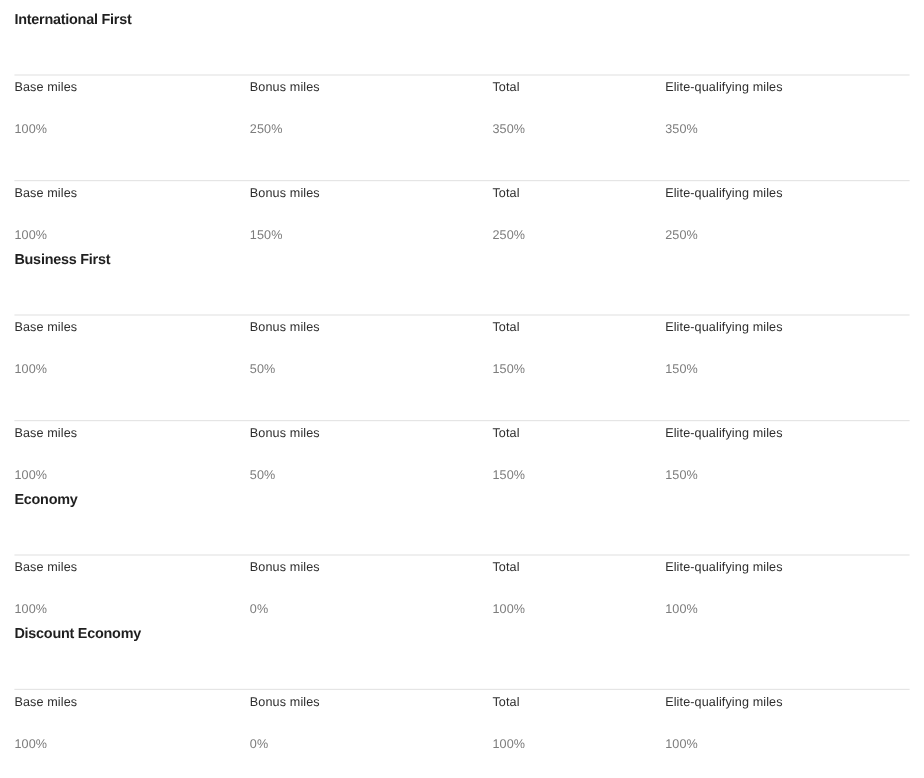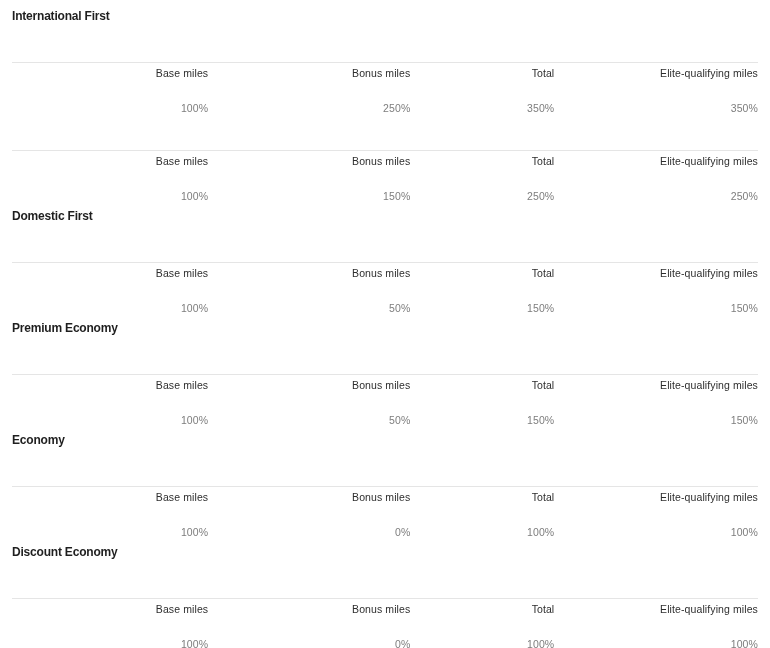--- a/index.html
+++ b/index.html
@@ -37,21 +37,21 @@
     align-items: center;
   }
   .row.head {
     height: 34px;
     border-bottom: 1px solid #e5e5e5;
   }
   .row.body {
     height: 32px;
   }
   .cell {
-    text-align: right;
+    text-align: left;
     font-size: 10.5px;
     letter-spacing: 0.1px;
     margin-top: 39px;
   }
   .cell.head-cell {
     color: #2e2e2e;
   }
   .cell.value-cell {
     color: #7d7d7d;
   }
@@ -89,39 +89,38 @@
       <div class="row body">
         <div class="cell value-cell">100%</div>
         <div class="cell value-cell">150%</div>
         <div class="cell value-cell">250%</div>
         <div class="cell value-cell">250%</div>
       </div>
     </div>
   </section>
 
   <section class="fare-section">
-    <h2 class="section-title">Domestic First</h2>
+    <h2 class="section-title">Business First</h2>
     <div class="fare-table">
       <div class="row head">
         <div class="cell head-cell">Base miles</div>
         <div class="cell head-cell">Bonus miles</div>
         <div class="cell head-cell">Total</div>
         <div class="cell head-cell">Elite-qualifying miles</div>
       </div>
       <div class="row body">
         <div class="cell value-cell">100%</div>
         <div class="cell value-cell">50%</div>
         <div class="cell value-cell">150%</div>
         <div class="cell value-cell">150%</div>
       </div>
     </div>
   </section>
 
   <section class="fare-section">
-    <h2 class="section-title">Premium Economy</h2>
     <div class="fare-table">
       <div class="row head">
         <div class="cell head-cell">Base miles</div>
         <div class="cell head-cell">Bonus miles</div>
         <div class="cell head-cell">Total</div>
         <div class="cell head-cell">Elite-qualifying miles</div>
       </div>
       <div class="row body">
         <div class="cell value-cell">100%</div>
         <div class="cell value-cell">50%</div>

